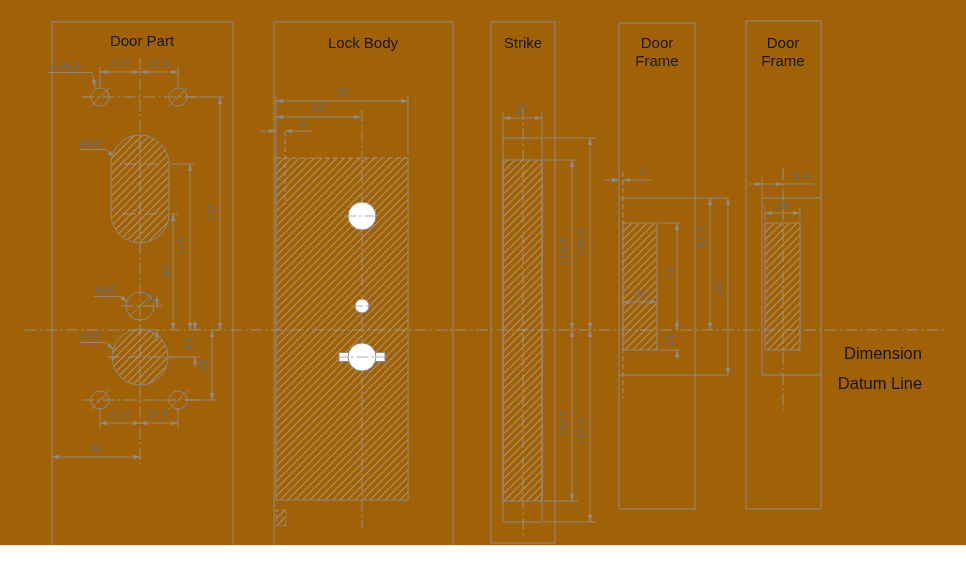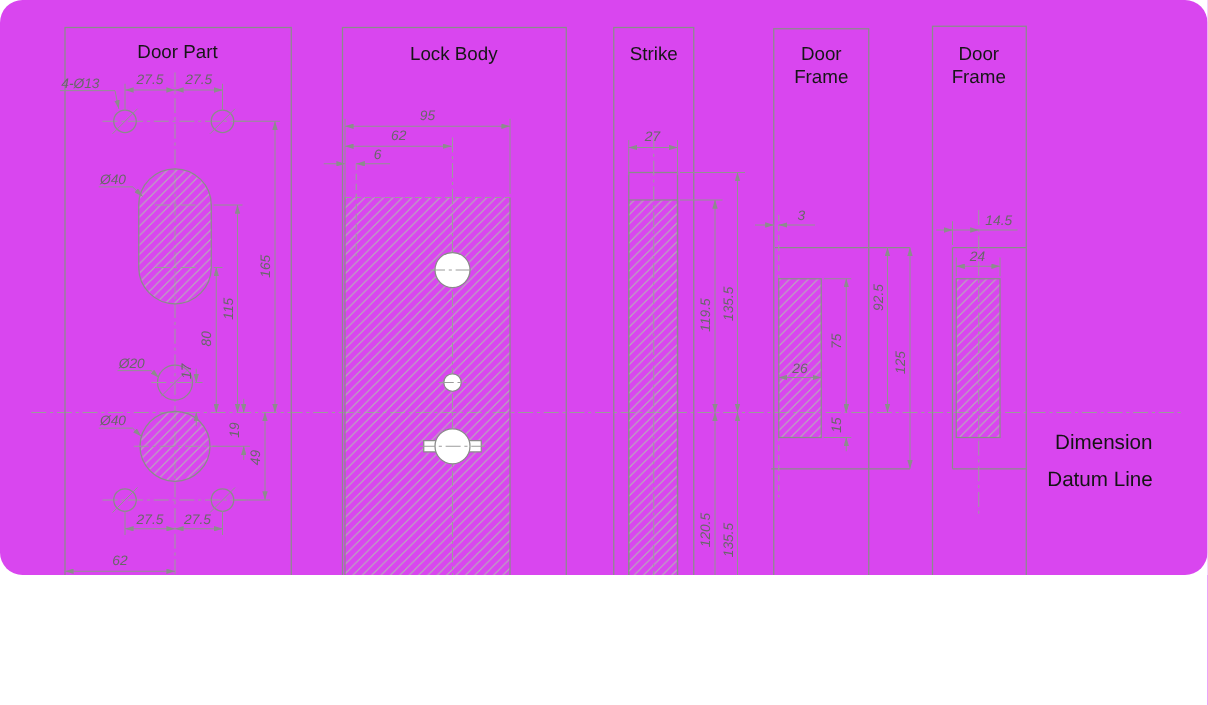--- a/index.html
+++ b/index.html
@@ -1,17 +1,17 @@
 <!DOCTYPE html>
 <html><head>
 <meta charset="utf-8">
 <style>
   html,body{margin:0;padding:0;background:#fff;}
-  .stage{position:relative;width:966px;height:460px;background:#d946ef;overflow:hidden;
-         font-family:"Liberation Sans",sans-serif;border-radius:18px;}
+  .stage{position:relative;width:966px;height:545px;background:#a16207;overflow:hidden;
+         font-family:"Liberation Sans",sans-serif;}
   svg{position:absolute;left:0;top:0;}
   .ln{stroke:#8b8b8b;stroke-width:1;fill:none;}
   .thin{stroke:#929292;stroke-width:0.8;fill:none;}
   .cl{stroke:#9c9c9c;stroke-width:0.8;fill:none;stroke-dasharray:12 3 2.5 3;}
   .dash{stroke:#9c9c9c;stroke-width:0.9;fill:none;stroke-dasharray:5 3;}
   .hfill{fill:url(#hat);stroke:#8b8b8b;stroke-width:1;}
   .white{fill:#ffffff;stroke:#8b8b8b;stroke-width:1;}
   text.title{font:15px "Liberation Sans",sans-serif;fill:#161616;}
   text.dim{font:italic 11px "Liberation Sans",sans-serif;fill:#686868;}
   text.datum{font:16.5px "Liberation Sans",sans-serif;fill:#141414;}

